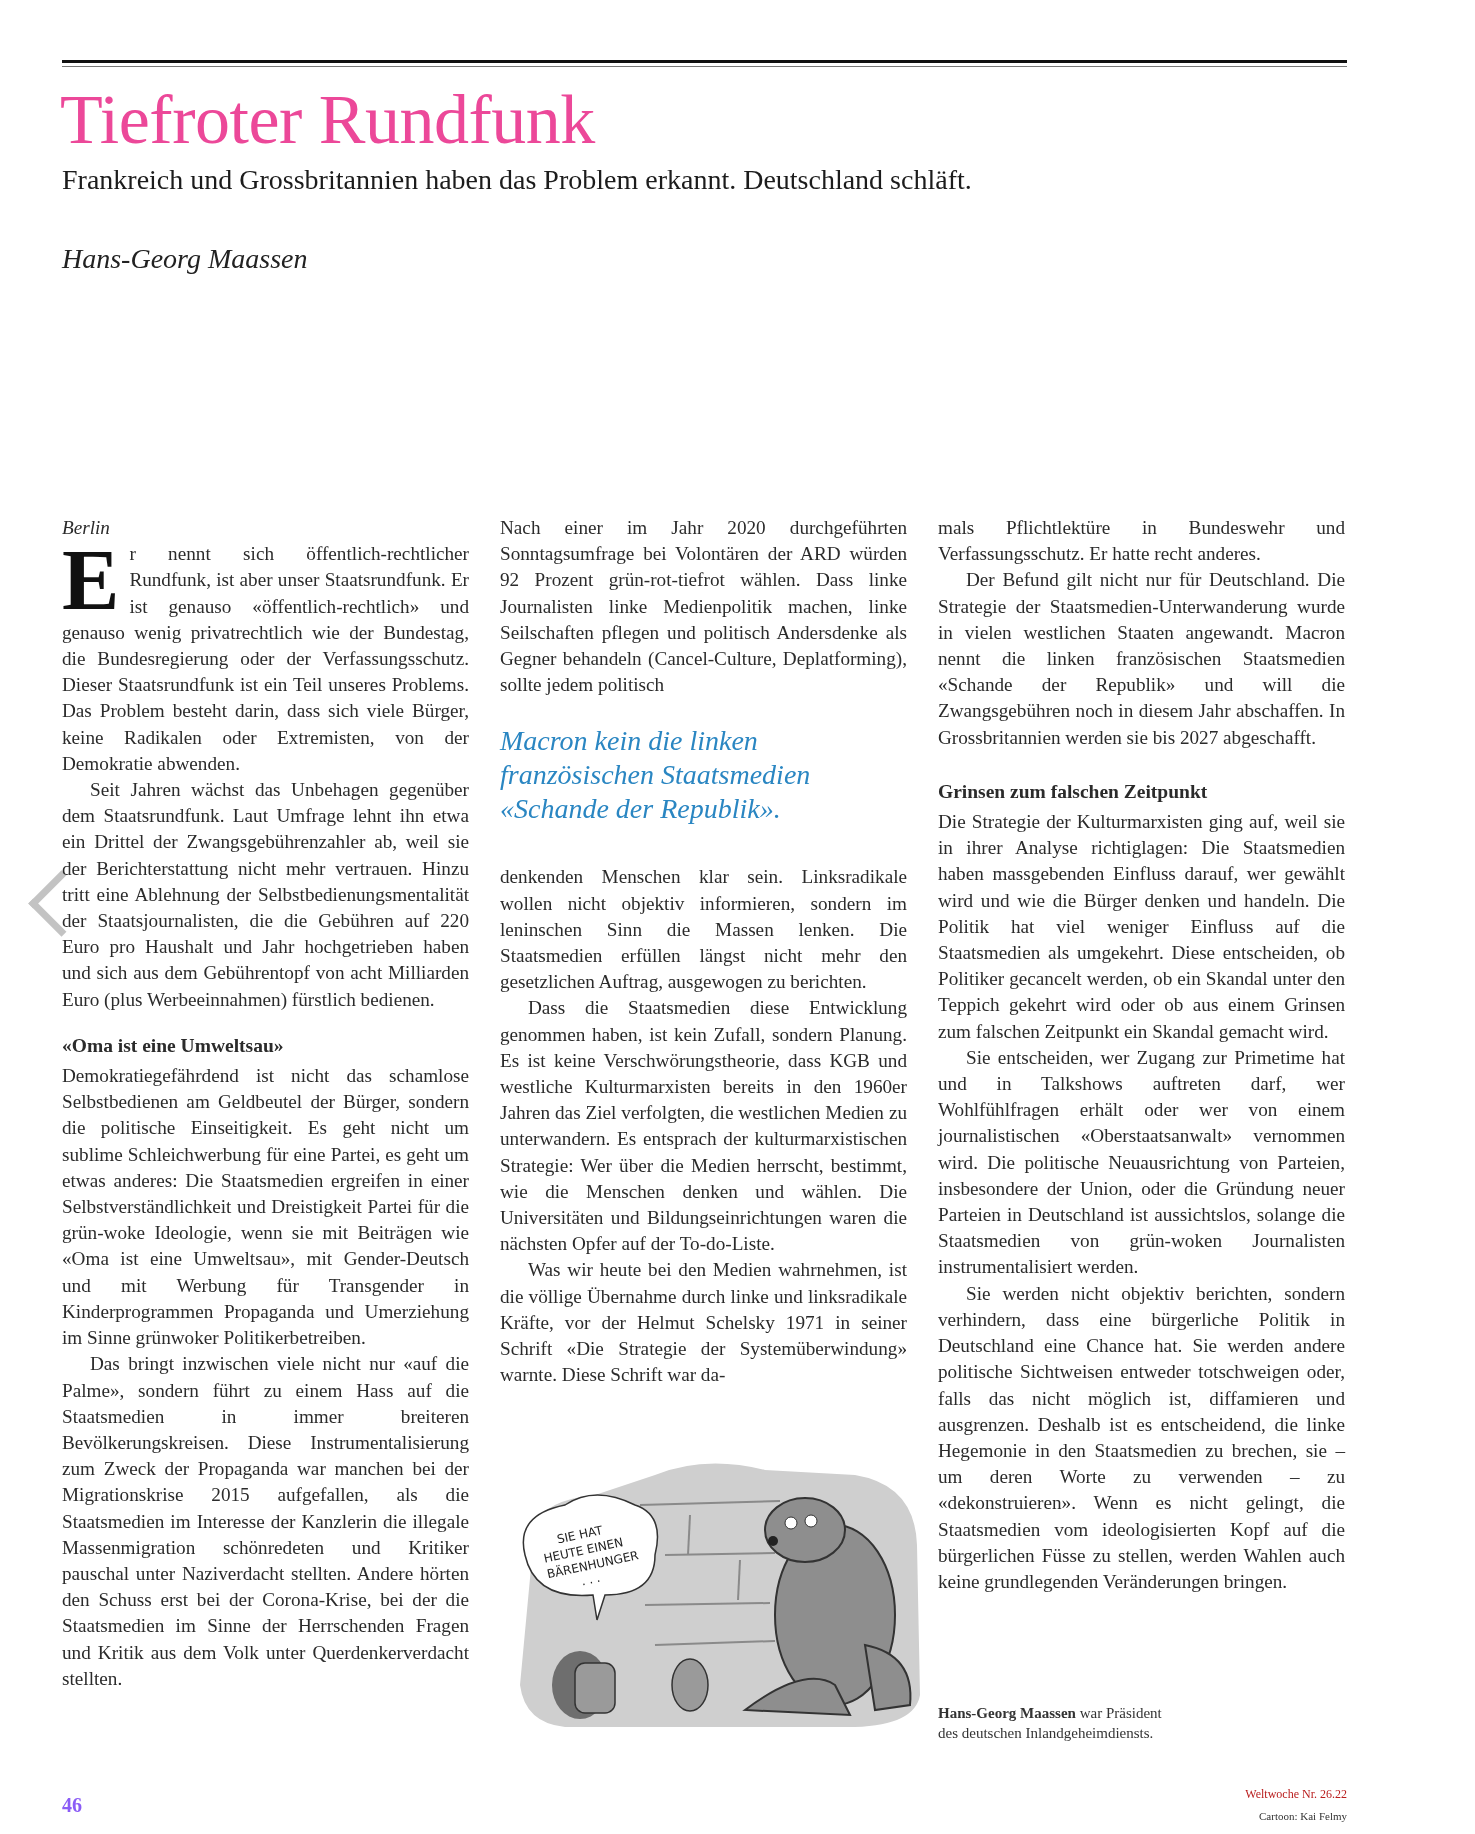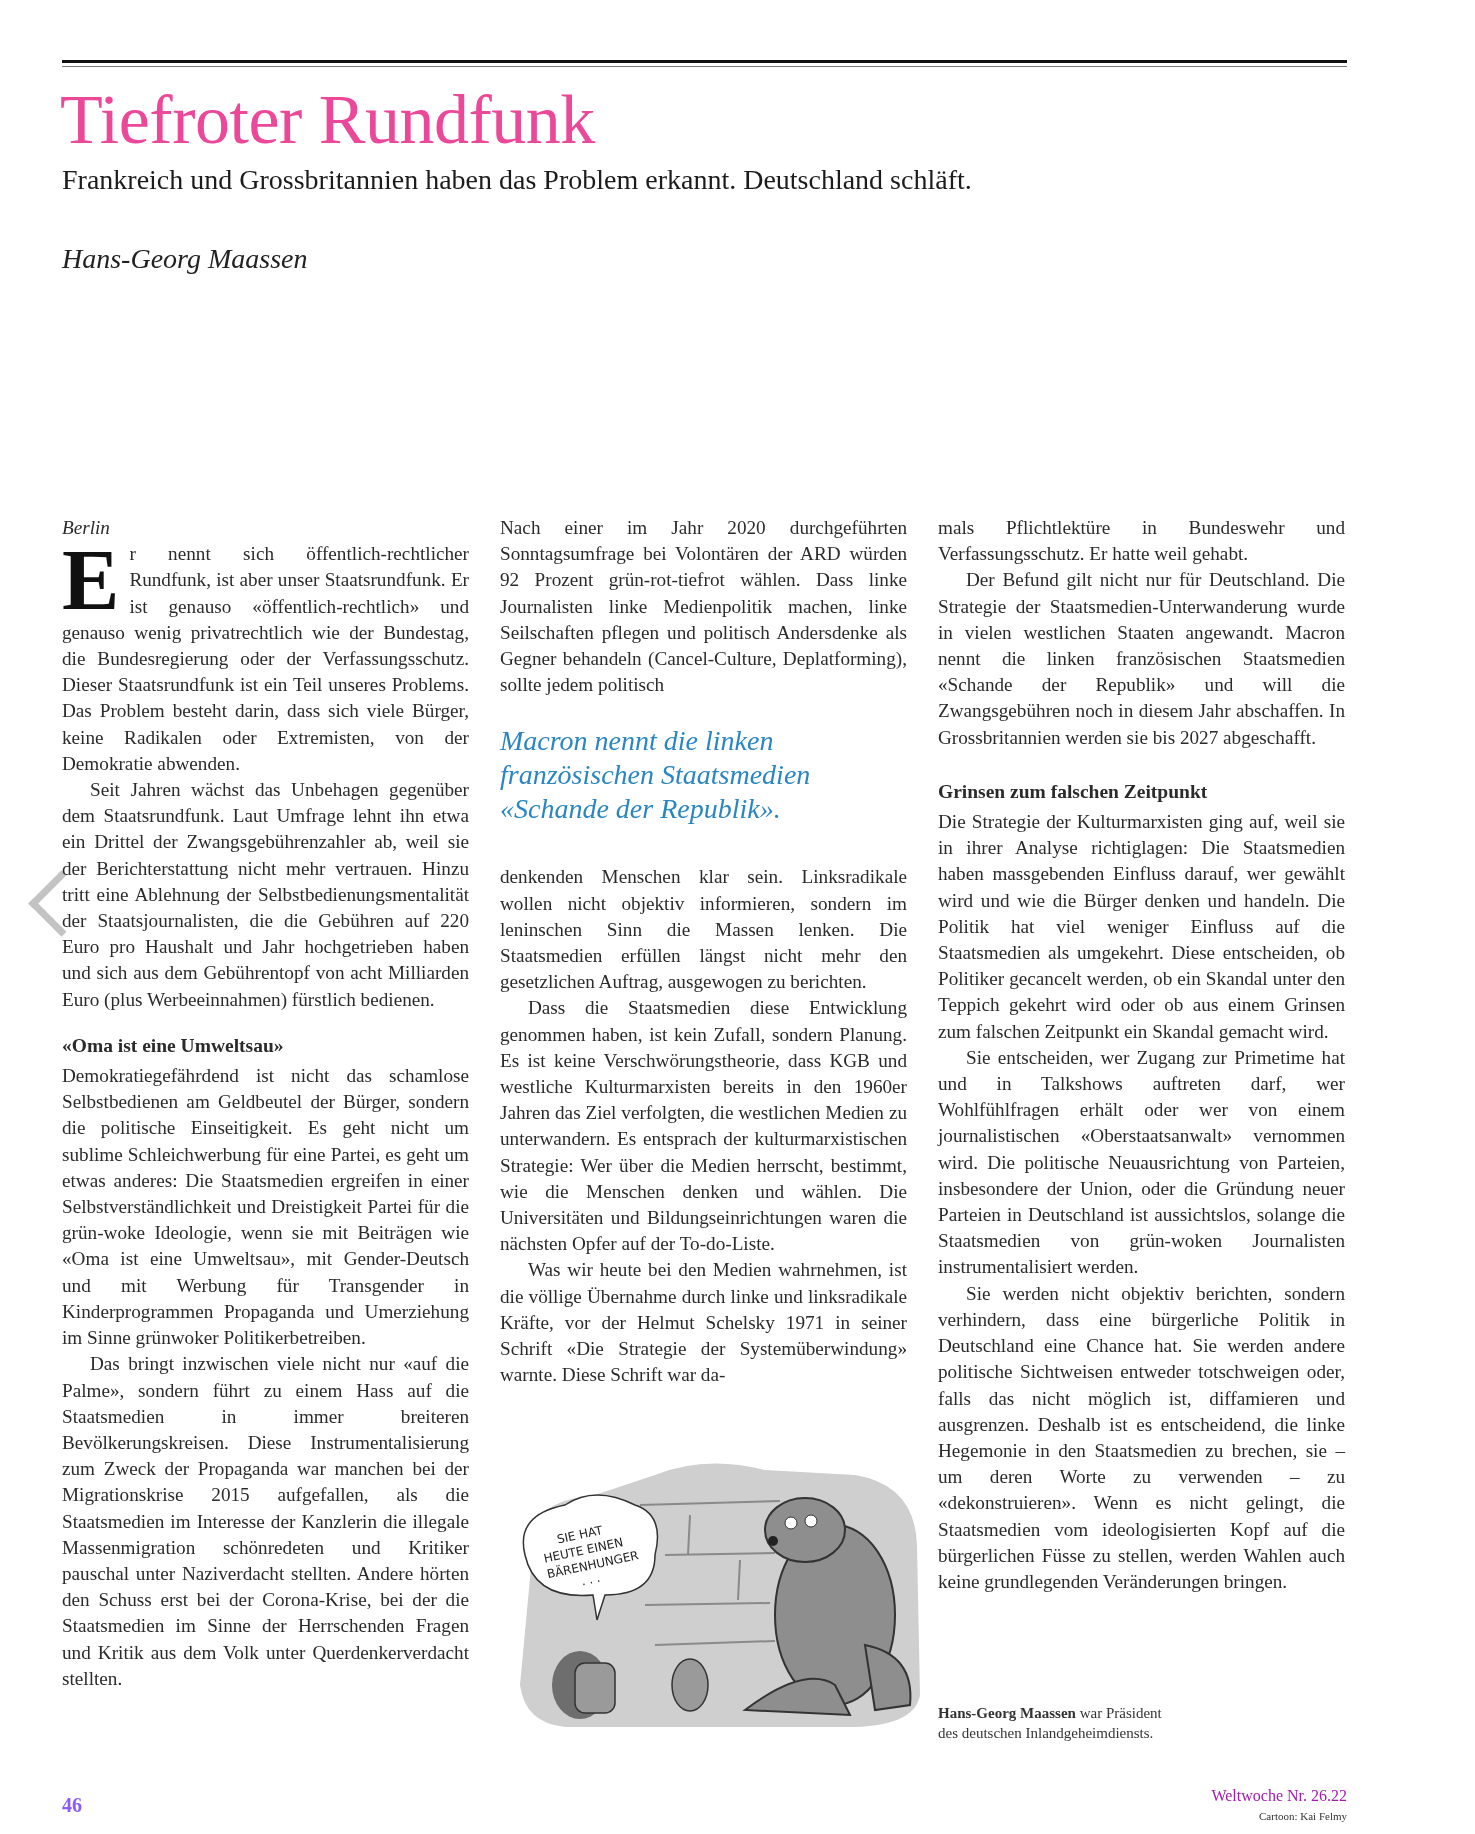--- a/index.html
+++ b/index.html
@@ -37,21 +37,21 @@
   }
   .subhead { font-weight: bold; margin: 20px 0 4px 0 !important; font-size: 19.5px; }
   .pullquote {
     margin: 26px 0 38px 0 !important; font-style: italic; color: #2a86c2;
     font-size: 28px; line-height: 34px; text-align: left;
   }
   .cartoon { position: absolute; left: 505px; top: 1445px; width: 420px; height: 285px; }
   .bio { position: absolute; left: 938px; top: 1703px; font-size: 15px; line-height: 20px; color: #333; }
   .bio b { font-weight: bold; }
   .pageno { position: absolute; left: 62px; top: 1794px; font-size: 20px; font-weight: bold; color: #8b5cf6; }
-  .issue { position: absolute; right: 128px; top: 1787px; font-size: 16px; color: #a21caf; text-align: right; }
+  .issue { position: absolute; right: 128px; top: 1787px; font-size: 12px; color: #b91c1c; text-align: right; }
   .credit { position: absolute; right: 128px; top: 1810px; font-size: 11px; color: #333; text-align: right; }
   .nav-prev {
     position: absolute; left: 38px; top: 880px; width: 40px; height: 40px;
     border-left: 7px solid #bdbdbd; border-bottom: 7px solid #bdbdbd;
     transform: rotate(45deg); opacity: 0.9; cursor: pointer;
   }
 </style>
 </head>
 <body>
 
@@ -70,21 +70,21 @@
   <p class="dateline">Berlin</p>
   <p><span class="dropcap">E</span><span>r nennt sich öffentlich-rechtlicher Rundfunk, ist aber unser Staatsrundfunk. Er ist genauso «öffentlich-rechtlich» und genauso wenig privatrechtlich wie der Bundestag, die Bundesregierung oder der Verfassungsschutz. Dieser Staatsrundfunk ist ein Teil unseres Problems. Das Problem besteht darin, dass sich viele Bürger, keine Radikalen oder Extremisten, von der Demokratie abwenden.</span></p>
   <p class="indent">Seit Jahren wächst das Unbehagen gegenüber dem Staatsrundfunk. Laut Umfrage lehnt ihn etwa ein Drittel der Zwangsgebührenzahler ab, weil sie der Berichterstattung nicht mehr vertrauen. Hinzu tritt eine Ablehnung der Selbstbedienungsmentalität der Staatsjournalisten, die die Gebühren auf 220 Euro pro Haushalt und Jahr hochgetrieben haben und sich aus dem Gebührentopf von acht Milliarden Euro (plus Werbeeinnahmen) fürstlich bedienen.</p>
   <p class="subhead">«Oma ist eine Umweltsau»</p>
   <p>Demokratiegefährdend ist nicht das schamlose Selbstbedienen am Geldbeutel der Bürger, sondern die politische Einseitigkeit. Es geht nicht um sublime Schleichwerbung für eine Partei, es geht um etwas anderes: Die Staatsmedien ergreifen in einer Selbstverständlichkeit und Dreistigkeit Partei für die grün-woke Ideologie, wenn sie mit Beiträgen wie «Oma ist eine Umweltsau», mit Gender-Deutsch und mit Werbung für Transgender in Kinderprogrammen Propaganda und Umerziehung im Sinne grünwoker Politikerbetreiben.</p>
   <p class="indent">Das bringt inzwischen viele nicht nur «auf die Palme», sondern führt zu einem Hass auf die Staatsmedien in immer breiteren Bevölkerungskreisen. Diese Instrumentalisierung zum Zweck der Propaganda war manchen bei der Migrationskrise 2015 aufgefallen, als die Staatsmedien im Interesse der Kanzlerin die illegale Massenmigration schönredeten und Kritiker pauschal unter Naziverdacht stellten. Andere hörten den Schuss erst bei der Corona-Krise, bei der die Staatsmedien im Sinne der Herrschenden Fragen und Kritik aus dem Volk unter Querdenkerverdacht stellten.</p>
 </div>
 
 <div class="col col2">
   <p>Nach einer im Jahr 2020 durchgeführten Sonntagsumfrage bei Volontären der ARD würden 92 Prozent grün-rot-tiefrot wählen. Dass linke Journalisten linke Medienpolitik machen, linke Seilschaften pflegen und politisch Andersdenke als Gegner behandeln (Cancel-Culture, Deplatforming), sollte jedem politisch</p>
-  <p class="pullquote">Macron nennt die linken französischen Staatsmedien «Schande der Republik».</p>
+  <p class="pullquote">Macron kein die linken französischen Staatsmedien «Schande der Republik».</p>
   <p>denkenden Menschen klar sein. Linksradikale wollen nicht objektiv informieren, sondern im leninschen Sinn die Massen lenken. Die Staatsmedien erfüllen längst nicht mehr den gesetzlichen Auftrag, ausgewogen zu berichten.</p>
   <p class="indent">Dass die Staatsmedien diese Entwicklung genommen haben, ist kein Zufall, sondern Planung. Es ist keine Verschwörungstheorie, dass KGB und westliche Kulturmarxisten bereits in den 1960er Jahren das Ziel verfolgten, die westlichen Medien zu unterwandern. Es entsprach der kulturmarxistischen Strategie: Wer über die Medien herrscht, bestimmt, wie die Menschen denken und wählen. Die Universitäten und Bildungseinrichtungen waren die nächsten Opfer auf der To-do-Liste.</p>
   <p class="indent">Was wir heute bei den Medien wahrnehmen, ist die völlige Übernahme durch linke und linksradikale Kräfte, vor der Helmut Schelsky 1971 in seiner Schrift «Die Strategie der Systemüberwindung» warnte. Diese Schrift war da-</p>
 </div>
 
 <svg class="cartoon" viewBox="0 0 420 285">
   <path d="M30 80 Q40 55 90 50 L150 30 Q200 10 260 25 L350 30 Q410 40 412 100 L415 250 Q410 280 350 282 L60 282 Q20 278 15 240 Z" fill="#cfcfcf"></path>
   <g stroke="#8a8a8a" stroke-width="2" fill="none">
     <line x1="135" y1="60" x2="275" y2="56"></line>
     <line x1="160" y1="110" x2="270" y2="108"></line>
@@ -110,21 +110,21 @@
   <path d="M20 110 Q10 70 60 60 Q90 40 130 60 Q160 70 150 110 Q150 150 100 150 L92 175 L88 150 Q30 155 20 110 Z" fill="#ffffff" stroke="#333" stroke-width="1.5"></path>
   <g font-family="DejaVu Sans, sans-serif" font-size="12" fill="#222" transform="rotate(-12 85 105)">
     <text x="55" y="92">SIE HAT</text>
     <text x="38" y="108">HEUTE EINEN</text>
     <text x="38" y="124">BÄRENHUNGER</text>
     <text x="70" y="138">. . .</text>
   </g>
 </svg>
 
 <div class="col col3">
-  <p>mals Pflichtlektüre in Bundeswehr und Verfassungsschutz. Er hatte weil gehabt.</p>
+  <p>mals Pflichtlektüre in Bundeswehr und Verfassungsschutz. Er hatte recht anderes.</p>
   <p class="indent">Der Befund gilt nicht nur für Deutschland. Die Strategie der Staatsmedien-Unterwanderung wurde in vielen westlichen Staaten angewandt. Macron nennt die linken französischen Staatsmedien «Schande der Republik» und will die Zwangsgebühren noch in diesem Jahr abschaffen. In Grossbritannien werden sie bis 2027 abgeschafft.</p>
   <p class="subhead" style="margin-top:28px !important">Grinsen zum falschen Zeitpunkt</p>
   <p>Die Strategie der Kulturmarxisten ging auf, weil sie in ihrer Analyse richtiglagen: Die Staatsmedien haben massgebenden Einfluss darauf, wer gewählt wird und wie die Bürger denken und handeln. Die Politik hat viel weniger Einfluss auf die Staatsmedien als umgekehrt. Diese entscheiden, ob Politiker gecancelt werden, ob ein Skandal unter den Teppich gekehrt wird oder ob aus einem Grinsen zum falschen Zeitpunkt ein Skandal gemacht wird.</p>
   <p class="indent">Sie entscheiden, wer Zugang zur Primetime hat und in Talkshows auftreten darf, wer Wohlfühlfragen erhält oder wer von einem journalistischen «Oberstaatsanwalt» vernommen wird. Die politische Neuausrichtung von Parteien, insbesondere der Union, oder die Gründung neuer Parteien in Deutschland ist aussichtslos, solange die Staatsmedien von grün-woken Journalisten instrumentalisiert werden.</p>
   <p class="indent">Sie werden nicht objektiv berichten, sondern verhindern, dass eine bürgerliche Politik in Deutschland eine Chance hat. Sie werden andere politische Sichtweisen entweder totschweigen oder, falls das nicht möglich ist, diffamieren und ausgrenzen. Deshalb ist es entscheidend, die linke Hegemonie in den Staatsmedien zu brechen, sie – um deren Worte zu verwenden – zu «dekonstruieren». Wenn es nicht gelingt, die Staatsmedien vom ideologisierten Kopf auf die bürgerlichen Füsse zu stellen, werden Wahlen auch keine grundlegenden Veränderungen bringen.</p>
 </div>
 
 <div class="bio">
   <b>Hans-Georg Maassen</b><span> war Präsident</span><br>
   <span>des deutschen Inlandgeheimdiensts.</span>

